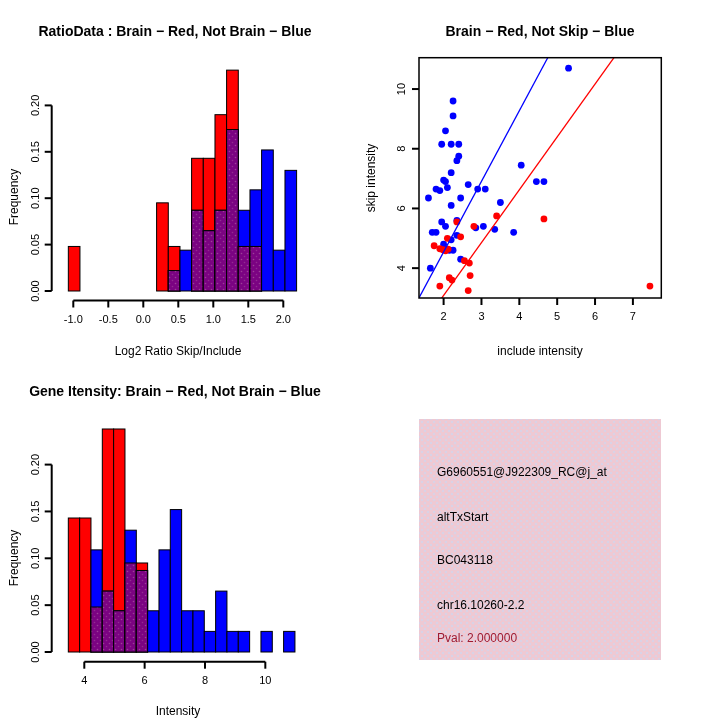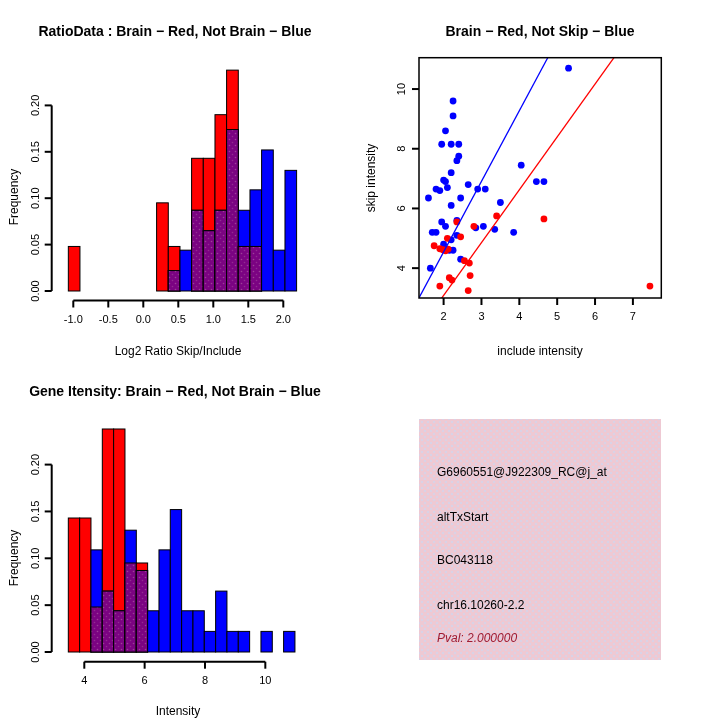--- a/index.html
+++ b/index.html
@@ -9,21 +9,21 @@
   .ttl{position:absolute;font-weight:bold;font-size:14px;width:360px;text-align:center;color:#000;}
   .xlab{position:absolute;font-size:12px;width:360px;text-align:center;color:#000;}
   .ylab{position:absolute;font-size:12px;width:120px;height:14px;line-height:14px;text-align:center;
         transform:rotate(-90deg);color:#000;}
   .infobox{position:absolute;left:419px;top:419px;width:242px;height:241px;
         background-color:#eec9d3;
         background-image:radial-gradient(#d9d2e6 1px, rgba(0,0,0,0) 1.4px),
                          radial-gradient(#d9d2e6 1px, rgba(0,0,0,0) 1.4px);
         background-size:6px 6px;background-position:0 0,3px 3px;}
   .infoline{position:absolute;left:18px;font-size:12px;color:#000;white-space:nowrap;}
-  .pval{color:#9e1b32;font-style:italic;}
+  .pval{color:#9e1b32;}
 </style>
 </head>
 <body>
 
 <div class="page">
 
   <svg id="plot" width="720" height="720">
     <defs>
       <pattern id="purple-dots" width="6" height="6" patternUnits="userSpaceOnUse">
         <rect width="6" height="6" fill="#7b0382"></rect>

